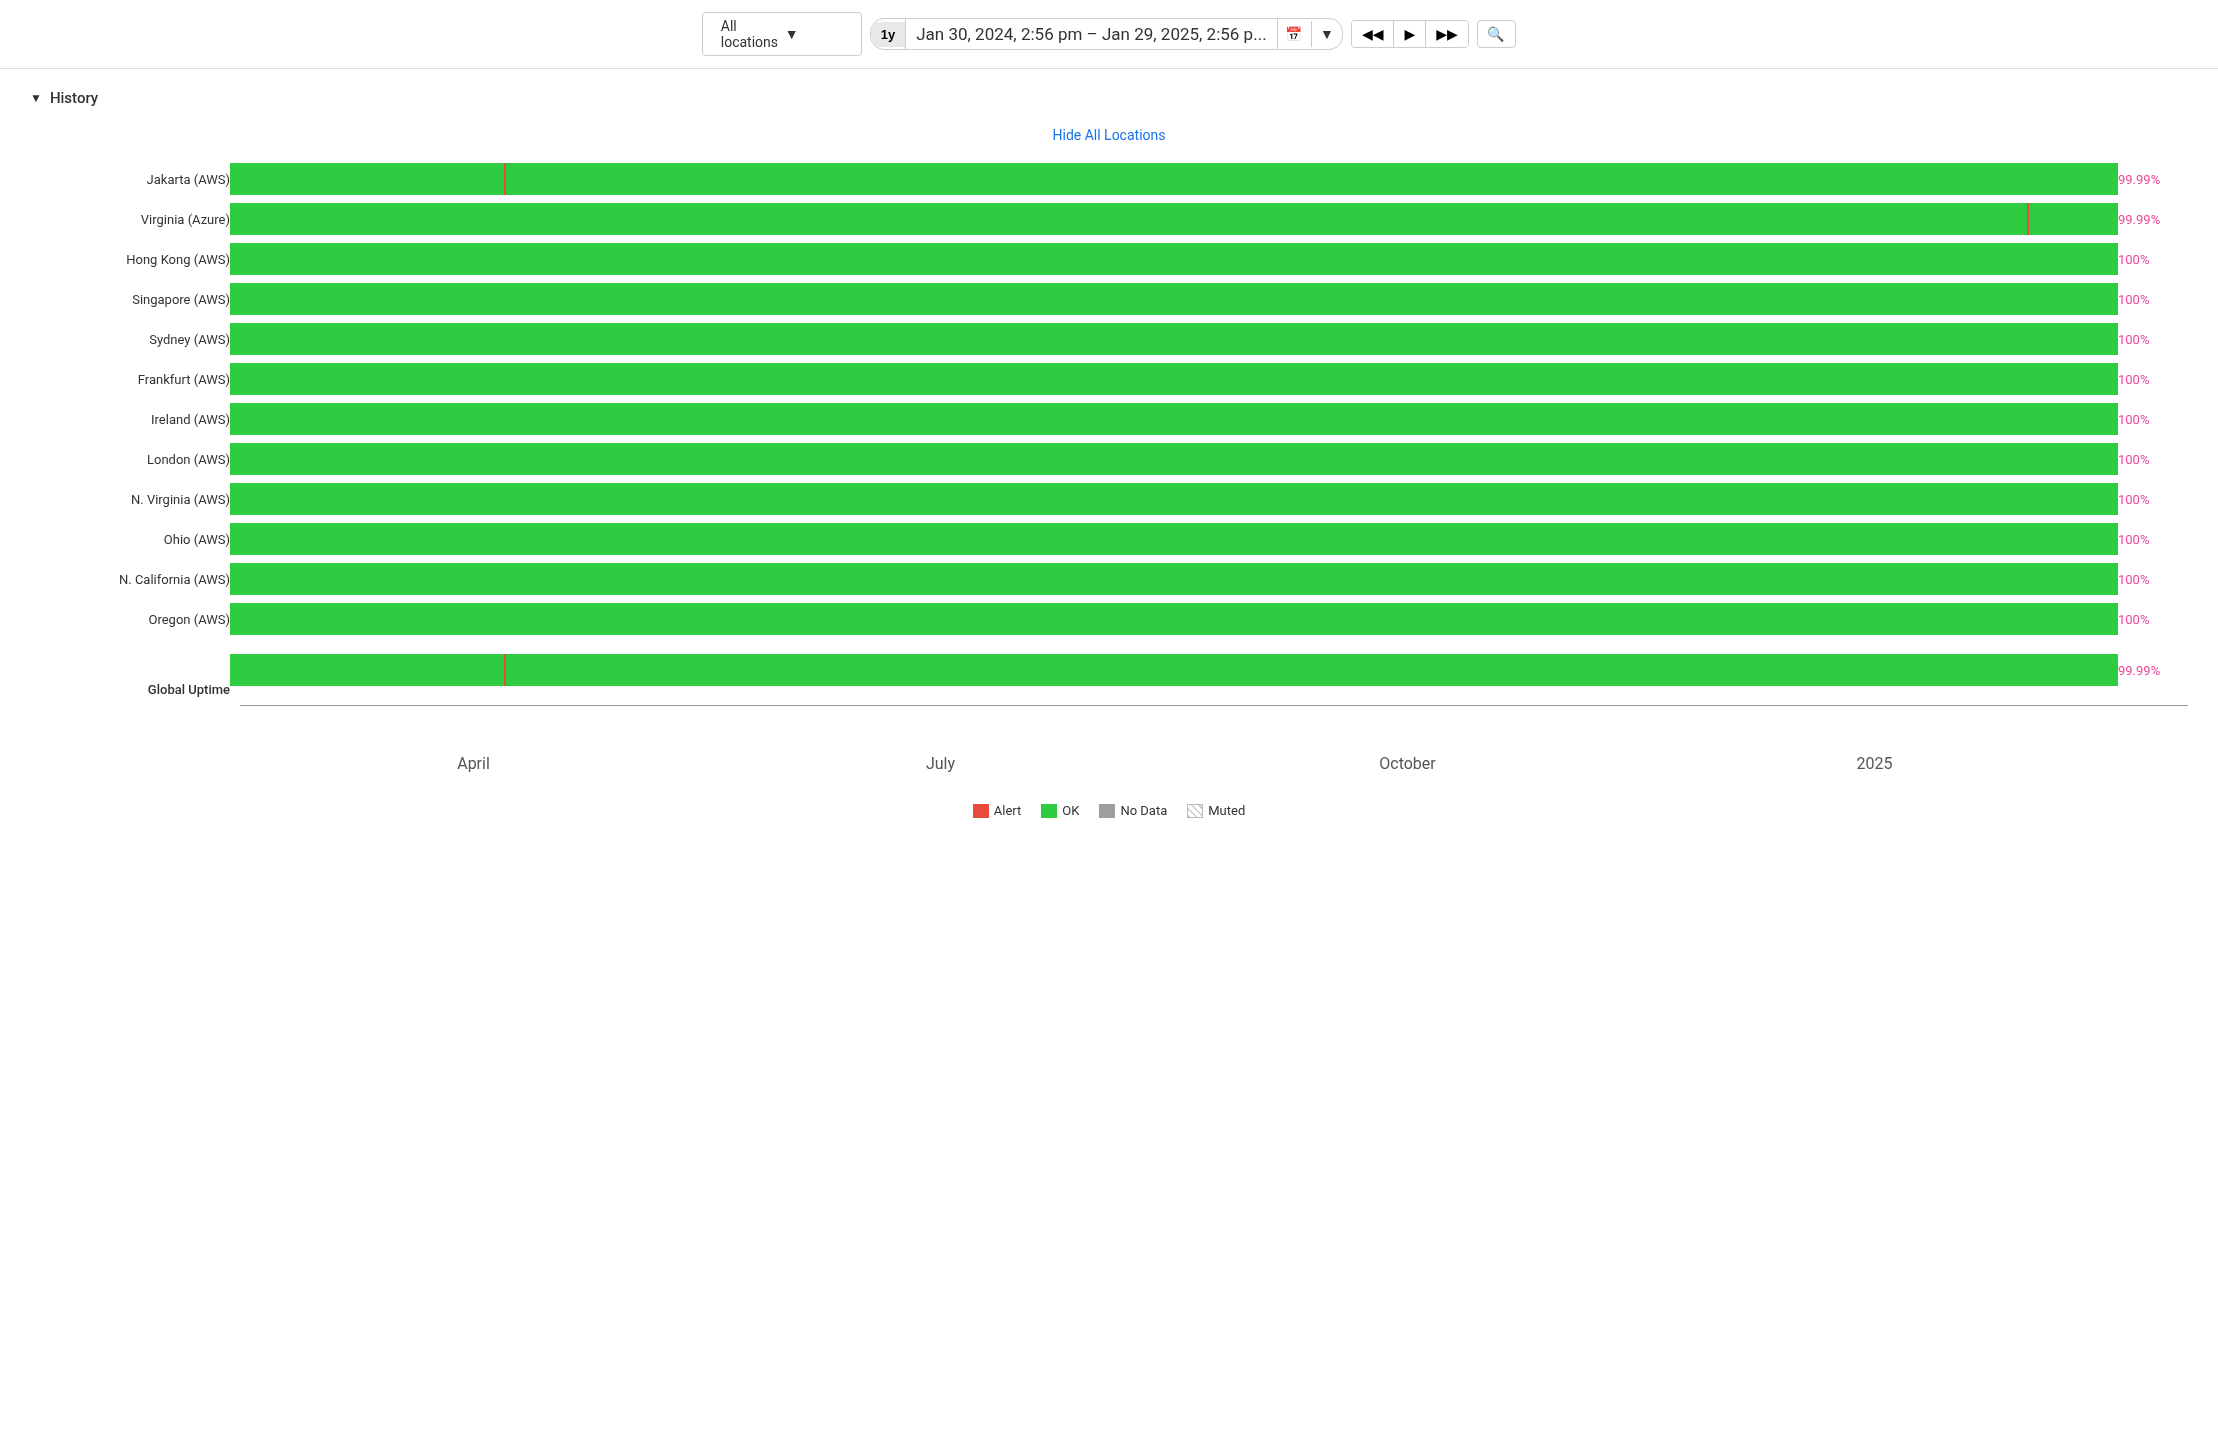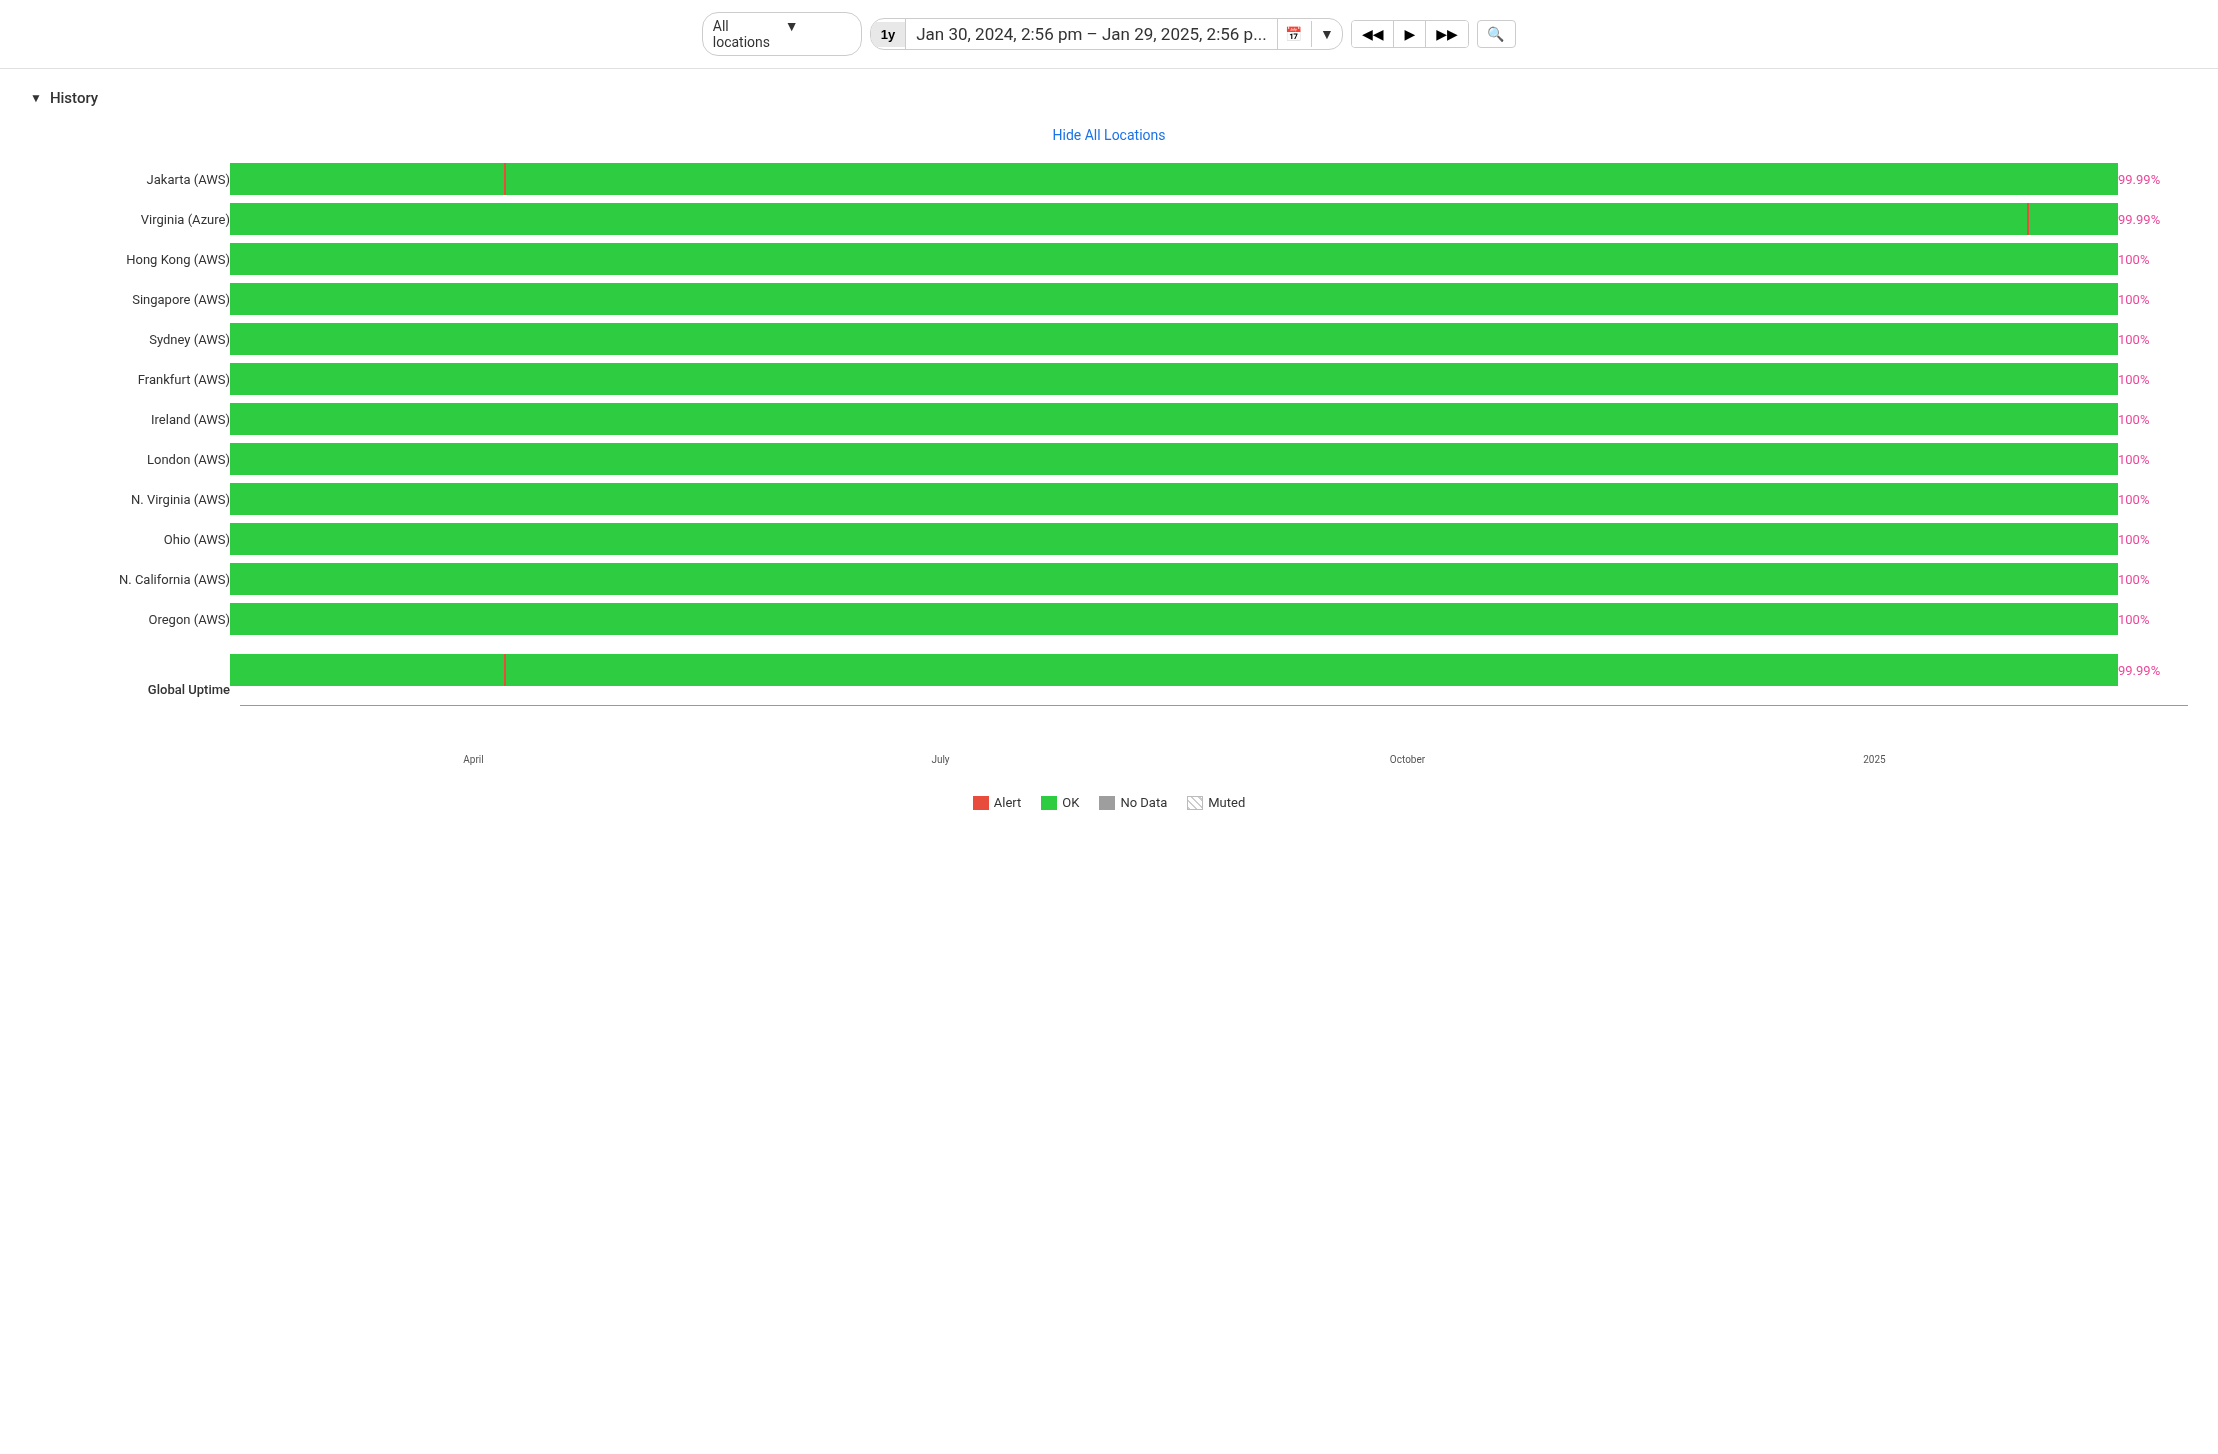--- a/index.html
+++ b/index.html
@@ -15,24 +15,24 @@
       align-items: center;
       justify-content: center;
       gap: 8px;
       padding: 12px 20px;
       border-bottom: 1px solid #e0e0e0;
       background: #fff;
     }
 
     .location-select {
       display: flex;
-      align-items: flex-start;
+      align-items: center;
       border: 1px solid #ccc;
-      border-radius: 16px;
-      padding: 5px 10px;
+      border-radius: 4px;
+      padding: 5px 18px;
       cursor: pointer;
       background: #fff;
       gap: 6px;
       min-width: 160px;
     }
 
     .location-select span {
       flex: 1;
     }
 
@@ -181,21 +181,21 @@
     .x-axis-labels {
       display: flex;
       margin-left: 210px;
       padding-right: 80px;
       margin-top: 4px;
     }
 
     .x-label {
       flex: 1;
       text-align: center;
-      font-size: 10px;
+      font-size: 16px;
       color: #555;
     }
 
     .legend {
       display: flex;
       align-items: center;
       justify-content: center;
       gap: 20px;
       margin-top: 30px;
     }

